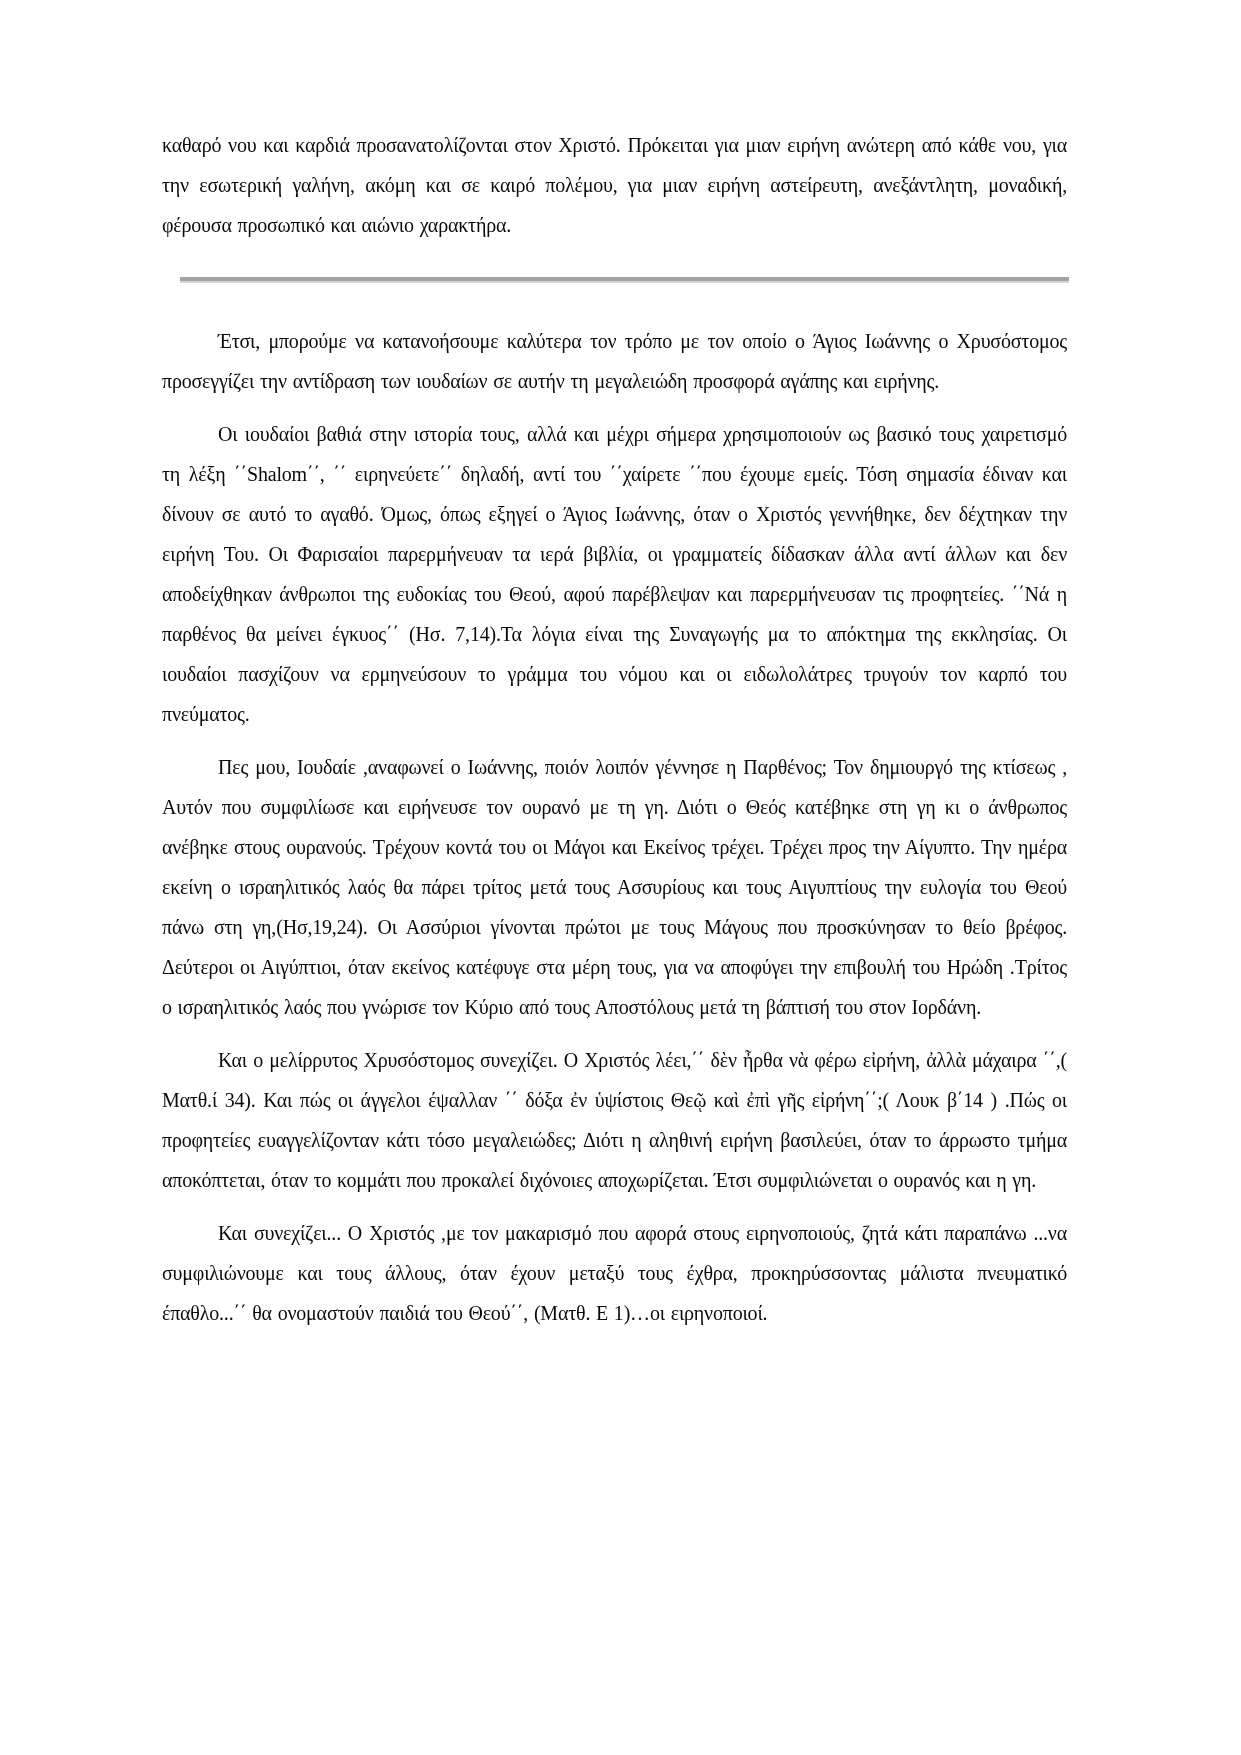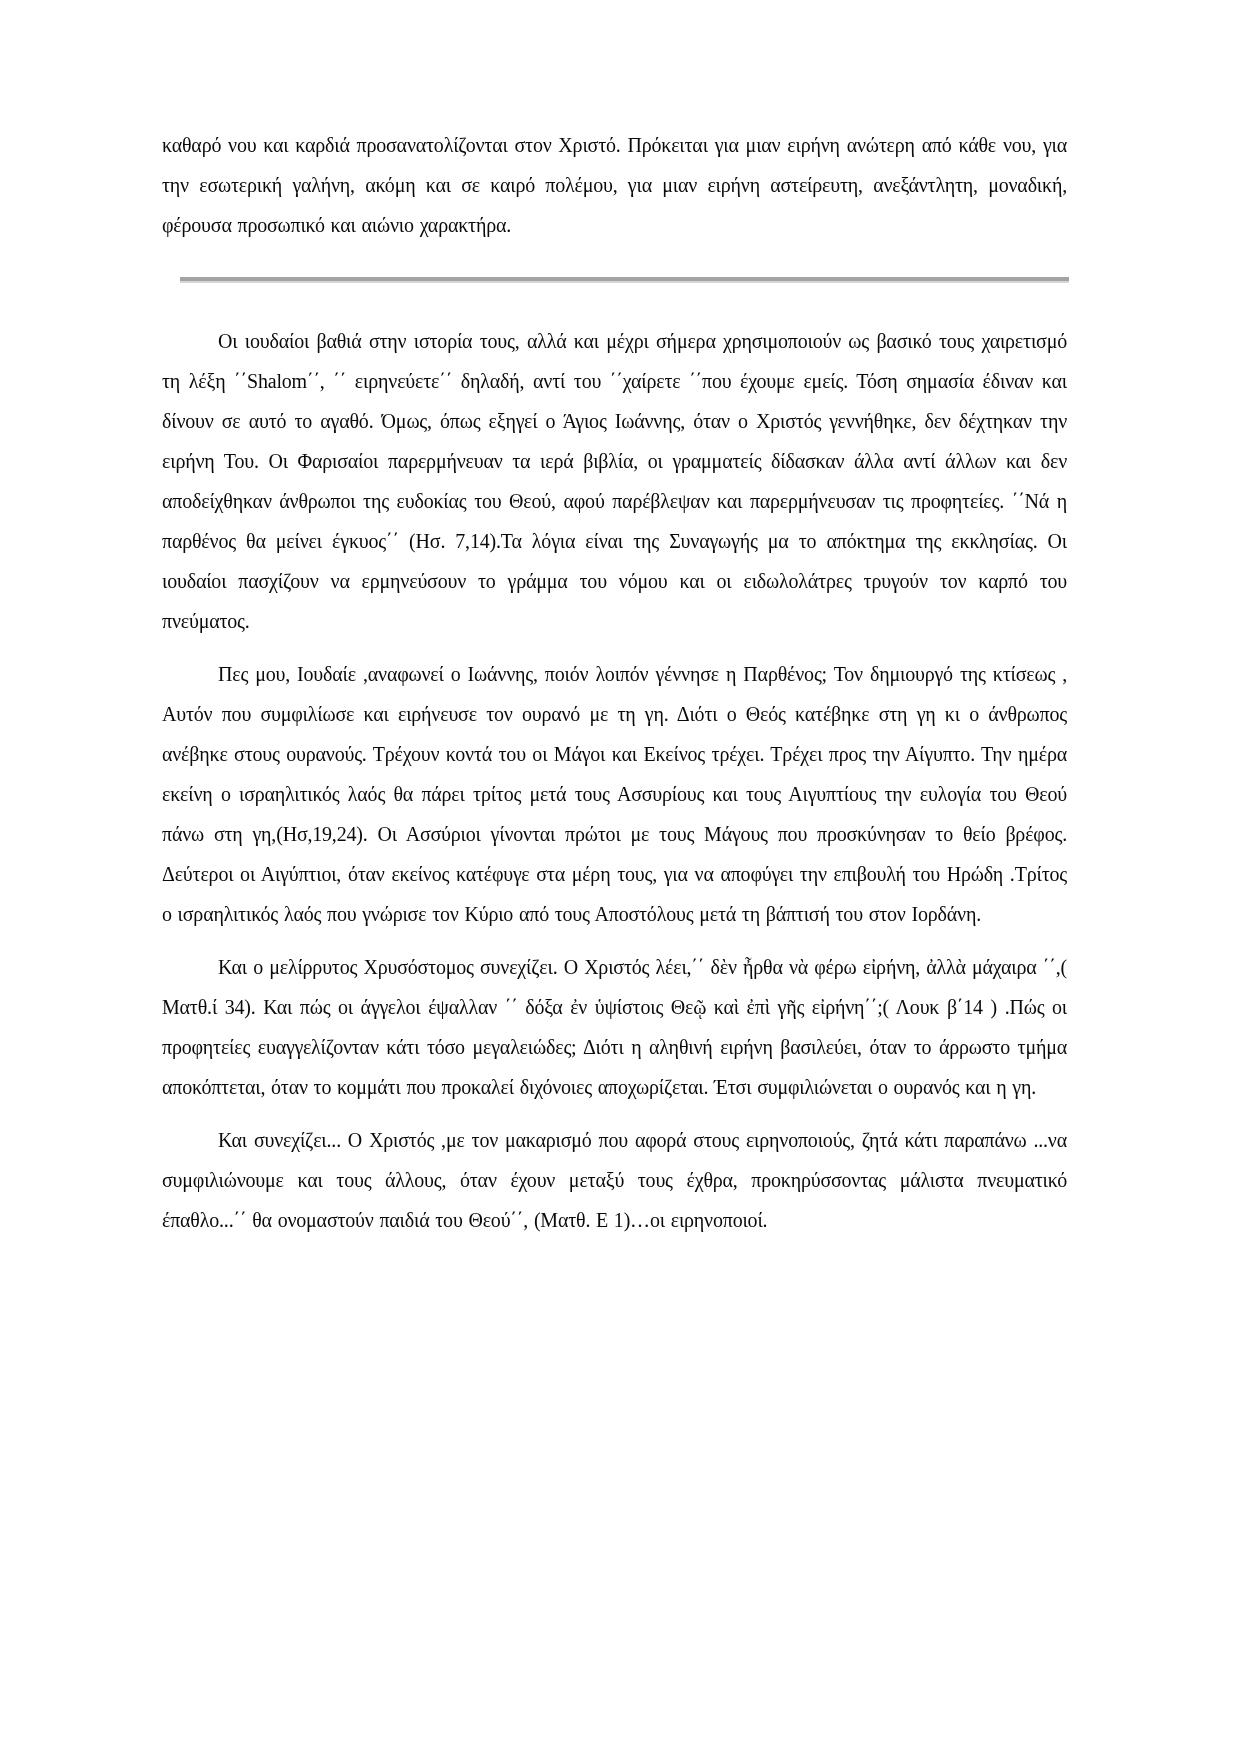--- a/index.html
+++ b/index.html
@@ -44,20 +44,21 @@
 </head>
 <body>
 
 <div class="page">
   <div class="doc-body">
 
     <p class="doc-paragraph">καθαρό νου και καρδιά προσανατολίζονται στον Χριστό. Πρόκειται για μιαν ειρήνη ανώτερη από κάθε νου, για την εσωτερική γαλήνη, ακόμη και σε καιρό πολέμου, για μιαν ειρήνη αστείρευτη, ανεξάντλητη, μοναδική, φέρουσα προσωπικό και αιώνιο χαρακτήρα.</p>
 
     <div class="h-divider"></div>
 
+    <p class="doc-paragraph indented">Έτσι, μπορούμε να κατανοήσουμε καλύτερα τον τρόπο με τον οποίο ο Άγιος Ιωάννης ο Χρυσόστομος προσεγγίζει την αντίδραση των ιουδαίων σε αυτήν τη μεγαλειώδη προσφορά αγάπης και ειρήνης.</p>
 
     <p class="doc-paragraph indented">Οι ιουδαίοι βαθιά στην ιστορία τους, αλλά και μέχρι σήμερα χρησιμοποιούν ως βασικό τους χαιρετισμό τη λέξη ΄΄Shalom΄΄, ΄΄ ειρηνεύετε΄΄ δηλαδή,  αντί του ΄΄χαίρετε ΄΄που έχουμε εμείς. Τόση σημασία έδιναν και δίνουν σε αυτό το αγαθό. Όμως, όπως εξηγεί ο Άγιος Ιωάννης, όταν ο Χριστός γεννήθηκε, δεν δέχτηκαν την ειρήνη Του. Οι Φαρισαίοι παρερμήνευαν τα ιερά βιβλία, οι γραμματείς δίδασκαν άλλα αντί άλλων και  δεν αποδείχθηκαν άνθρωποι της ευδοκίας του Θεού, αφού παρέβλεψαν και παρερμήνευσαν τις προφητείες. ΄΄Νά η παρθένος θα μείνει έγκυος΄΄ (Ησ. 7,14).Τα λόγια είναι της Συναγωγής μα το απόκτημα της εκκλησίας. Οι ιουδαίοι πασχίζουν να ερμηνεύσουν το γράμμα του νόμου και οι ειδωλολάτρες τρυγούν  τον καρπό του πνεύματος.</p>
 
     <p class="doc-paragraph indented">Πες μου, Ιουδαίε ,αναφωνεί ο Ιωάννης, ποιόν λοιπόν γέννησε η  Παρθένος; Τον δημιουργό της κτίσεως , Αυτόν που συμφιλίωσε και ειρήνευσε τον ουρανό με τη γη. Διότι ο Θεός κατέβηκε στη γη κι ο άνθρωπος ανέβηκε στους ουρανούς. Τρέχουν κοντά του οι Μάγοι και Εκείνος τρέχει. Τρέχει προς την Αίγυπτο. Την ημέρα εκείνη ο ισραηλιτικός λαός θα πάρει τρίτος μετά τους Ασσυρίους και τους Αιγυπτίους την ευλογία του Θεού πάνω στη γη,(Ησ,19,24). Οι Ασσύριοι γίνονται πρώτοι με τους Μάγους που προσκύνησαν το θείο βρέφος. Δεύτεροι οι Αιγύπτιοι, όταν εκείνος κατέφυγε στα μέρη τους,  για να αποφύγει την επιβουλή του Ηρώδη .Τρίτος ο ισραηλιτικός λαός που γνώρισε τον Κύριο από τους Αποστόλους μετά τη βάπτισή του στον Ιορδάνη.</p>
 
     <p class="doc-paragraph indented">Και ο μελίρρυτος Χρυσόστομος συνεχίζει. Ο Χριστός λέει,΄΄ δὲν ἦρθα νὰ φέρω εἰρήνη, ἀλλὰ μάχαιρα ΄΄,( Ματθ.ί 34). Και πώς οι άγγελοι έψαλλαν ΄΄ δόξα ἐν ὑψίστοις Θεῷ καὶ ἐπὶ γῆς εἰρήνη΄΄;( Λουκ β΄14 ) .Πώς οι προφητείες ευαγγελίζονταν κάτι τόσο μεγαλειώδες; Διότι η αληθινή ειρήνη βασιλεύει, όταν το άρρωστο τμήμα αποκόπτεται, όταν το κομμάτι που προκαλεί διχόνοιες αποχωρίζεται. Έτσι συμφιλιώνεται ο ουρανός και η γη.</p>
 
     <p class="doc-paragraph indented">Και συνεχίζει... Ο Χριστός ,με τον μακαρισμό που αφορά στους ειρηνοποιούς, ζητά κάτι παραπάνω ...να συμφιλιώνουμε και τους άλλους, όταν έχουν μεταξύ τους έχθρα, προκηρύσσοντας μάλιστα πνευματικό έπαθλο...΄΄ θα ονομαστούν παιδιά του Θεού΄΄, (Ματθ. Ε 1)…οι ειρηνοποιοί.</p>
 
   </div>

